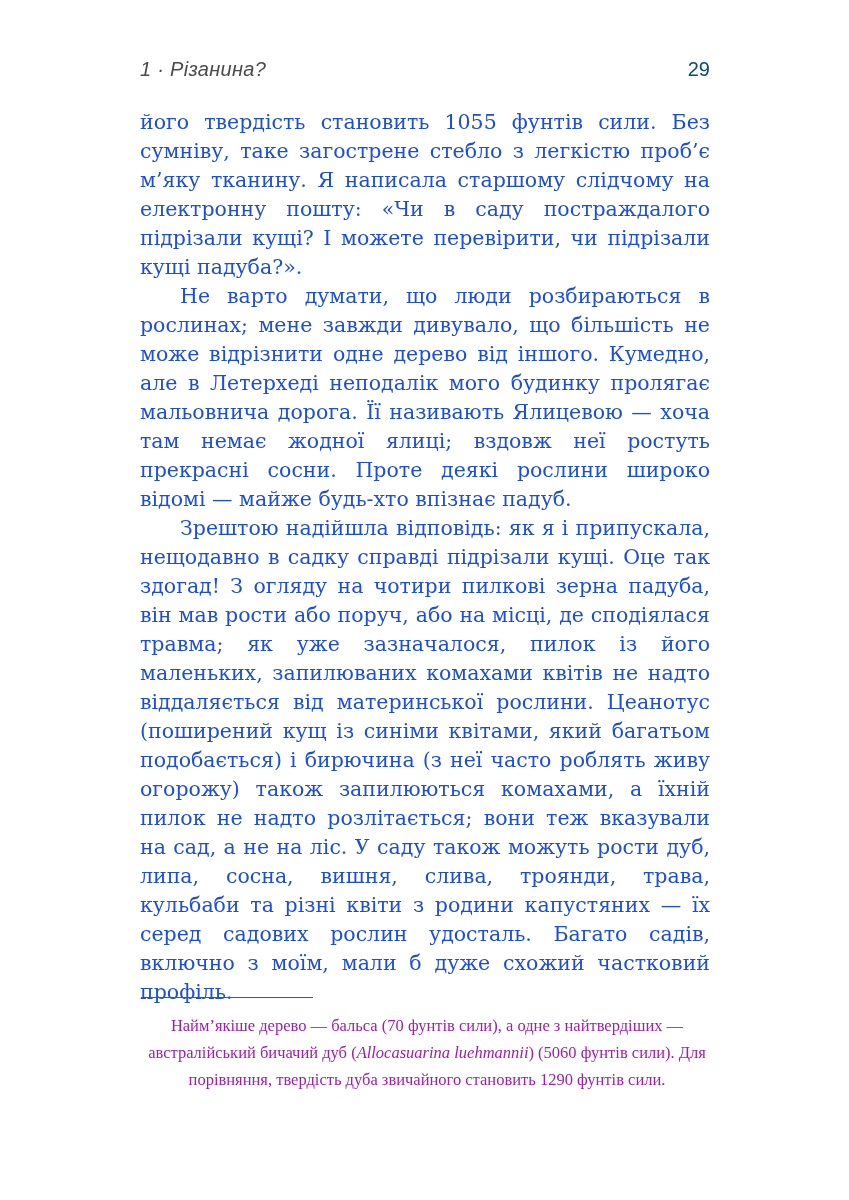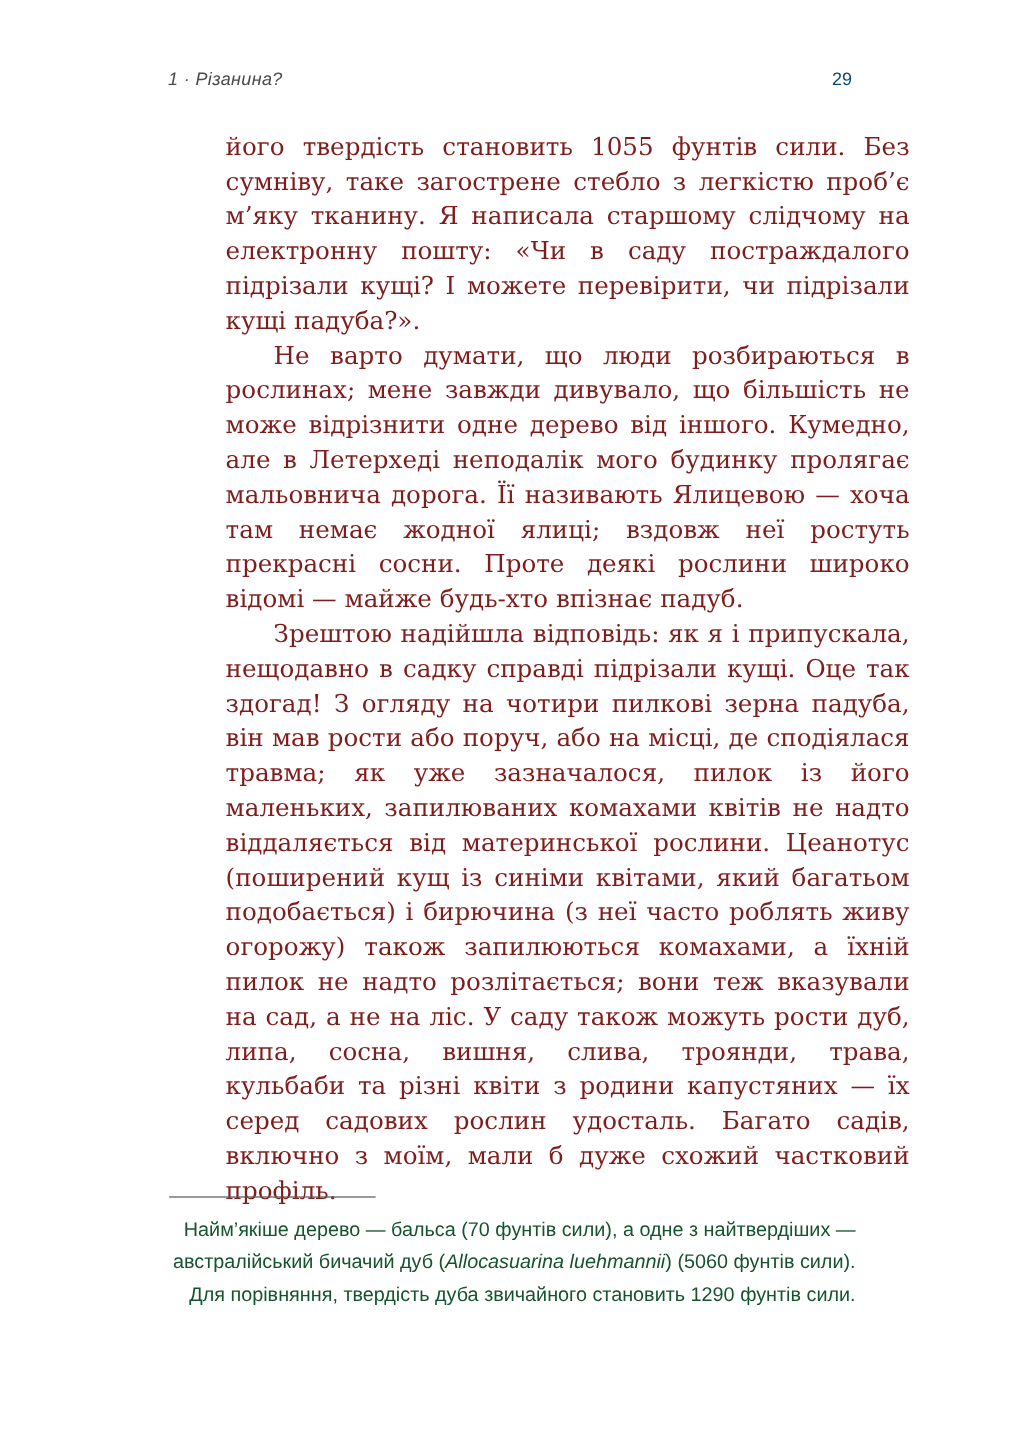--- a/index.html
+++ b/index.html
@@ -17,61 +17,60 @@
   }
   .running-header {
     position: absolute;
     left: 140px;
     top: 58px;
     width: 570px;
     display: flex;
     justify-content: space-between;
     align-items: baseline;
     font-family: "Liberation Sans", sans-serif;
-    font-size: 15px;
+    font-size: 20px;
     color: #4a4a4a;
     gap: 40px;
   }
   .chapter-label {
     font-style: italic;
     letter-spacing: 0.3px;
   }
   .page-number {
     font-style: normal;
     color: #0c4a6e;
   }
   .body-text {
     position: absolute;
     left: 140px;
     top: 108px;
     width: 570px;
     font-family: "DejaVu Serif", serif;
     font-size: 20.5px;
     line-height: 29px;
-    color: #7f1d1d;
+    color: #1d4ed8;
     text-align: justify;
-    margin-left: 48px;
   }
   .body-text p {
     margin: 0;
     padding: 0;
   }
   .body-text p.indent {
     text-indent: 40px;
   }
   .footnote {
     position: absolute;
     left: 141px;
     top: 997px;
     width: 572px;
-    font-family: Liberation Sans, sans-serif;
+    font-family: Liberation Serif, serif;
     font-size: 16.5px;
     line-height: 27px;
-    color: #14532d;
-    text-align: right;
+    color: #a21caf;
+    text-align: center;
   }
   .footnote-rule {
     width: 172px;
     height: 0;
     border: none;
     border-top: 1px solid #555555;
     margin: 0 0 14px 0;
   }
   .footnote-text {
     margin: 0;

